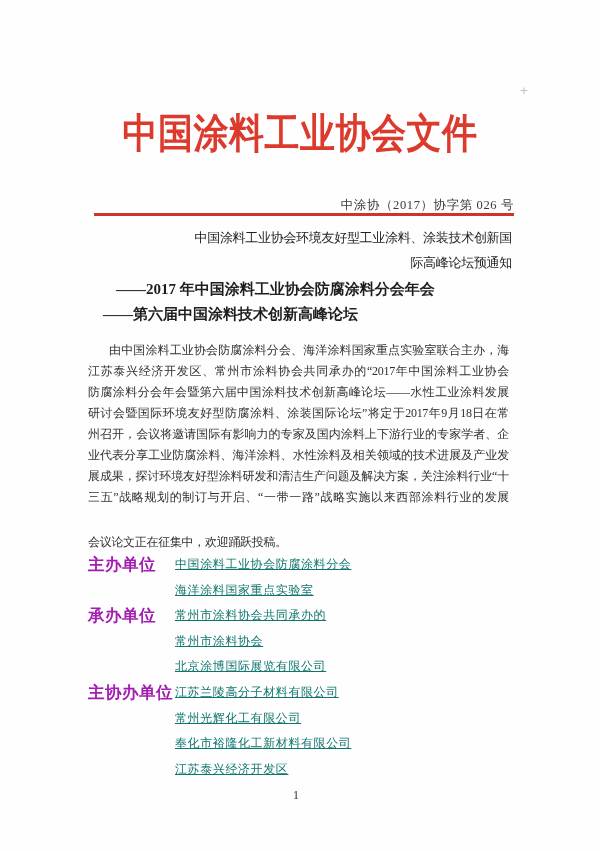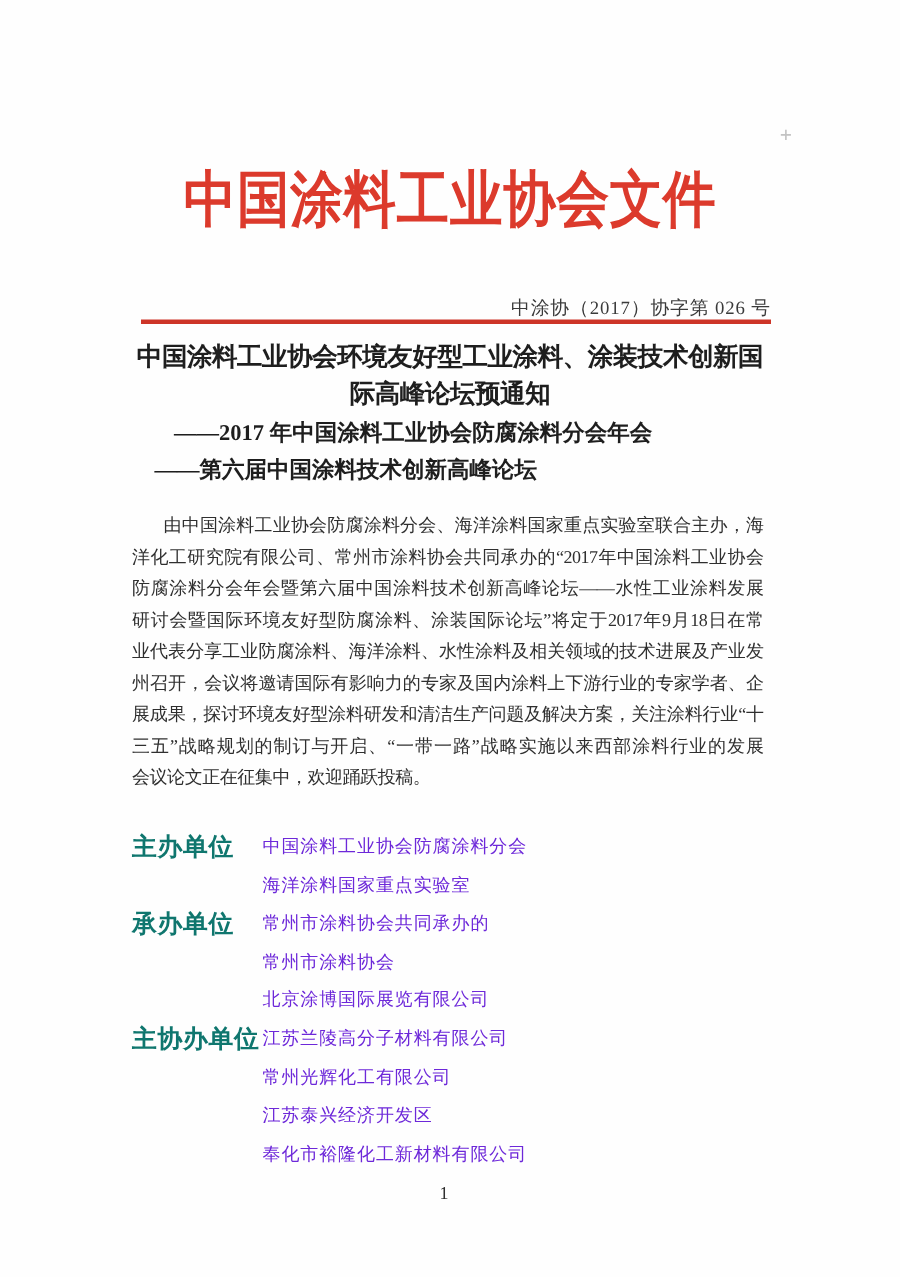--- a/index.html
+++ b/index.html
@@ -34,23 +34,23 @@
   }
   .red-rule {
     position: absolute;
     left: 94px; top: 213px;
     width: 420px; height: 3px;
     background: var(--rule, #cd3528);
   }
   .title-block {
     position: absolute;
     left: 88px; top: 226px; width: 424px;
-    text-align: center;
-    font-weight: bold;
-    font-size: 17px;
+    text-align: right;
+    font-weight: normal;
+    font-size: 13px;
     line-height: 24.5px;
     letter-spacing: -0.3px;
     color: #1e1e1e;
   }
   .subtitle-block {
     position: absolute;
     left: 88px; top: 277px; width: 424px;
     font-weight: bold;
     font-size: 15px;
     line-height: 25px;
@@ -62,43 +62,44 @@
   .body-block {
     position: absolute;
     left: 88px; top: 340px; width: 421px;
     font-size: 12px;
     line-height: 21px;
     letter-spacing: -0.3px;
     color: #2f2f2f;
   }
   .body-line { text-align: justify; text-align-last: justify; }
   .body-line.first { text-indent: 21px; }
-  .body-line.last { text-align-last: left; }
+  .body-line.last { text-align-last: left; margin-top: 24px; }
   .sections {
     position: absolute;
     left: 88px; top: 552px; width: 424px;
   }
   .section-row { display: flex; align-items: flex-start; }
   .section-label {
     flex: none;
     width: 87px;
     font-weight: bold;
     font-size: 16.5px;
     line-height: 25.6px;
     letter-spacing: 0.5px;
-    color: #0f766e;
+    color: #a21caf;
     white-space: nowrap;
   }
   .section-items { flex: 1; }
   .section-item {
     font-size: 12px;
     line-height: 25.6px;
     letter-spacing: 0.6px;
-    color: #6d28d9;
+    color: #0f766e;
     white-space: nowrap;
+    text-decoration: underline;
   }
   .page-number {
     position: absolute;
     left: 0; top: 788px; width: 592px;
     text-align: center;
     font-size: 12px;
     color: #2f2f2f;
   }
   .crop-mark {
     position: absolute;
@@ -123,25 +124,25 @@
       <div class="title-line">际高峰论坛预通知</div>
     </div>
 
   <div class="subtitle-block" id="subtitle-block">
       <div class="subtitle-line s0">——2017 年中国涂料工业协会防腐涂料分会年会</div>
       <div class="subtitle-line s1">——第六届中国涂料技术创新高峰论坛</div>
     </div>
 
   <div class="body-block" id="body-block">
       <div class="body-line first">由中国涂料工业协会防腐涂料分会、海洋涂料国家重点实验室联合主办，海</div>
-      <div class="body-line">洋化工研究院有限公司、常州市涂料协会共同承办的“2017年中国涂料工业协会</div>
+      <div class="body-line">江苏泰兴经济开发区、常州市涂料协会共同承办的“2017年中国涂料工业协会</div>
       <div class="body-line">防腐涂料分会年会暨第六届中国涂料技术创新高峰论坛——水性工业涂料发展</div>
       <div class="body-line">研讨会暨国际环境友好型防腐涂料、涂装国际论坛”将定于2017年9月18日在常</div>
+      <div class="body-line">州召开，会议将邀请国际有影响力的专家及国内涂料上下游行业的专家学者、企</div>
       <div class="body-line">业代表分享工业防腐涂料、海洋涂料、水性涂料及相关领域的技术进展及产业发</div>
-      <div class="body-line">州召开，会议将邀请国际有影响力的专家及国内涂料上下游行业的专家学者、企</div>
       <div class="body-line">展成果，探讨环境友好型涂料研发和清洁生产问题及解决方案，关注涂料行业“十</div>
       <div class="body-line">三五”战略规划的制订与开启、“一带一路”战略实施以来西部涂料行业的发展</div>
       <div class="body-line last">会议论文正在征集中，欢迎踊跃投稿。</div>
     </div>
 
   <div class="sections" id="sections">
       <div class="section-row">
         <div class="section-label">主办单位</div>
         <div class="section-items">
           <div class="section-item">中国涂料工业协会防腐涂料分会</div>
@@ -154,22 +155,22 @@
           <div class="section-item">常州市涂料协会共同承办的</div>
           <div class="section-item">常州市涂料协会</div>
           <div class="section-item">北京涂博国际展览有限公司</div>
         </div>
       </div>
       <div class="section-row">
         <div class="section-label">主协办单位</div>
         <div class="section-items">
           <div class="section-item">江苏兰陵高分子材料有限公司</div>
           <div class="section-item">常州光辉化工有限公司</div>
+          <div class="section-item">奉化市裕隆化工新材料有限公司</div>
           <div class="section-item">江苏泰兴经济开发区</div>
-          <div class="section-item">奉化市裕隆化工新材料有限公司</div>
         </div>
       </div>
     </div>
 
   <div class="page-number">1</div>
 
   <div class="crop-mark">+</div>
 </div>
 
 </body></html>

